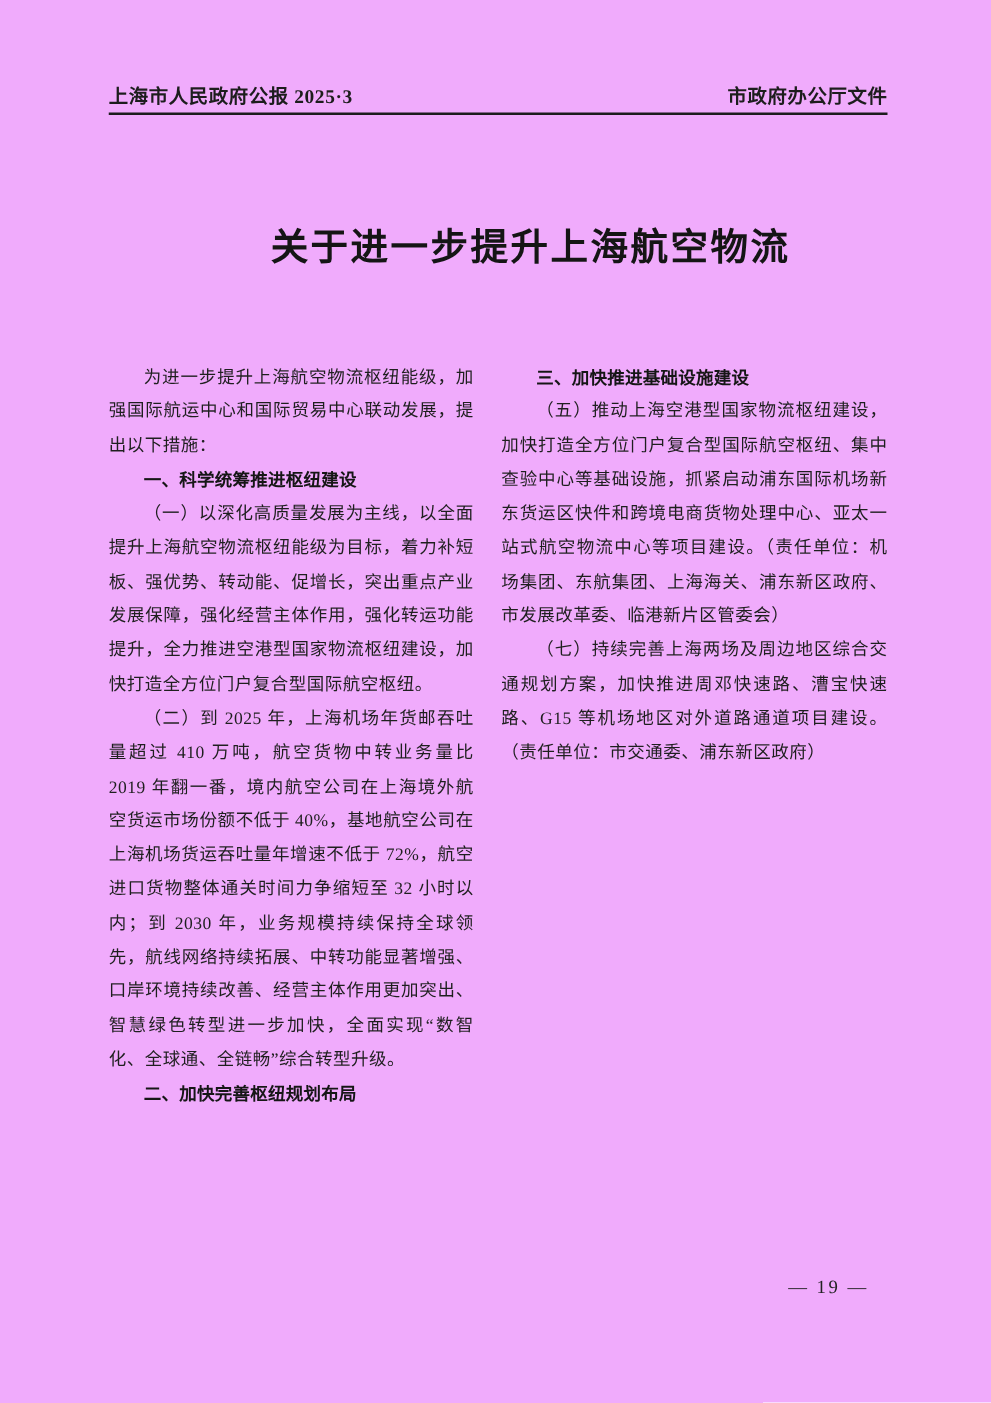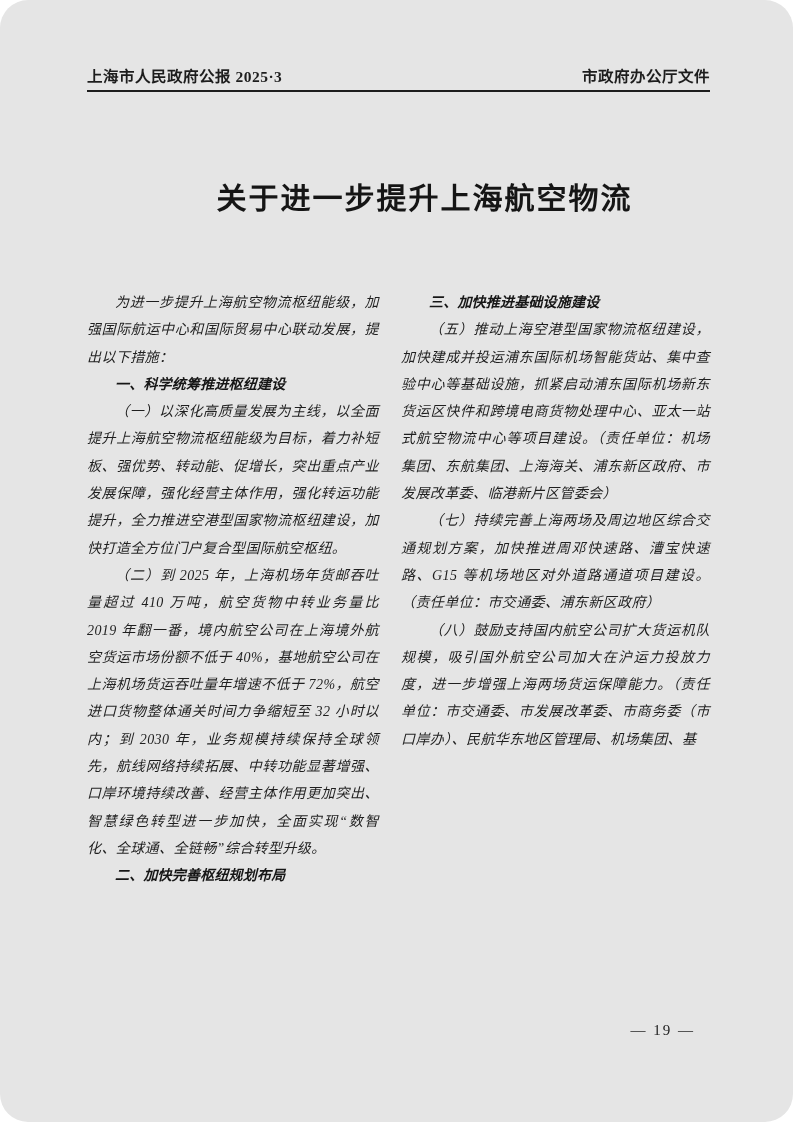--- a/index.html
+++ b/index.html
@@ -4,25 +4,24 @@
 <style>
   html, body {
     margin: 0;
     padding: 0;
     background: #ffffff;
   }
   .page {
     position: relative;
     width: 793px;
     height: 1122px;
-    background: #e5e5e5;
+    background: #f0abfc;
     color: #1d1d1d;
     font-family: "Liberation Serif", "DejaVu Serif", serif;
     overflow: hidden;
-    border-radius: 28px;
   }
   
   .header {
     position: absolute;
     left: 87px;
     width: 623px;
     top: 64px;
     display: flex;
     justify-content: space-between;
     align-items: baseline;
@@ -61,21 +60,20 @@
     width: 623px;
     display: flex;
   }
   .col {
     font-size: 14px;
     line-height: 27.3px;
     text-align: justify;
     text-justify: inter-character;
     letter-spacing: 0.4px;
     color: #1f1f1f;
-    font-style: italic;
   }
   .col-left  { width: 292px; margin-right: 22px; }
   .col-right { width: 309px; }
   .col p { margin: 0; text-indent: 2em; }
   .col p.heading {
     font-family: "Liberation Sans", "DejaVu Sans", sans-serif;
     font-weight: bold;
     letter-spacing: 0.2px;
     color: #161616;
   }
@@ -109,22 +107,21 @@
     <div class="col col-left">
       <p class="para">为进一步提升上海航空物流枢纽能级，加强国际航运中心和国际贸易中心联动发展，提出以下措施：</p>
       <p class="heading">一、科学统筹推进枢纽建设</p>
       <p class="para">（一）以深化高质量发展为主线，以全面提升上海航空物流枢纽能级为目标，着力补短板、强优势、转动能、促增长，突出重点产业发展保障，强化经营主体作用，强化转运功能提升，全力推进空港型国家物流枢纽建设，加快打造全方位门户复合型国际航空枢纽。</p>
       <p class="para">（二）到 2025 年，上海机场年货邮吞吐量超过 410 万吨，航空货物中转业务量比 2019 年翻一番，境内航空公司在上海境外航空货运市场份额不低于 40%，基地航空公司在上海机场货运吞吐量年增速不低于 72%，航空进口货物整体通关时间力争缩短至 32 小时以内；到 2030 年，业务规模持续保持全球领先，航线网络持续拓展、中转功能显著增强、口岸环境持续改善、经营主体作用更加突出、智慧绿色转型进一步加快，全面实现“数智化、全球通、全链畅”综合转型升级。</p>
       <p class="heading">二、加快完善枢纽规划布局</p>
     </div>
 
     <div class="col col-right">
       <p class="heading">三、加快推进基础设施建设</p>
-      <p class="para">（五）推动上海空港型国家物流枢纽建设，加快建成并投运浦东国际机场智能货站、集中查验中心等基础设施，抓紧启动浦东国际机场新东货运区快件和跨境电商货物处理中心、亚太一站式航空物流中心等项目建设。（责任单位：机场集团、东航集团、上海海关、浦东新区政府、市发展改革委、临港新片区管委会）</p>
+      <p class="para">（五）推动上海空港型国家物流枢纽建设，加快打造全方位门户复合型国际航空枢纽、集中查验中心等基础设施，抓紧启动浦东国际机场新东货运区快件和跨境电商货物处理中心、亚太一站式航空物流中心等项目建设。（责任单位：机场集团、东航集团、上海海关、浦东新区政府、市发展改革委、临港新片区管委会）</p>
       <p class="para">（七）持续完善上海两场及周边地区综合交通规划方案，加快推进周邓快速路、漕宝快速路、G15 等机场地区对外道路通道项目建设。（责任单位：市交通委、浦东新区政府）</p>
-      <p class="para">（八）鼓励支持国内航空公司扩大货运机队规模，吸引国外航空公司加大在沪运力投放力度，进一步增强上海两场货运保障能力。（责任单位：市交通委、市发展改革委、市商务委（市口岸办）、民航华东地区管理局、机场集团、基</p>
     </div>
 
   </div>
 
   <div class="page-number">— 19 —</div>
 
 </div>
 
 </body></html>

